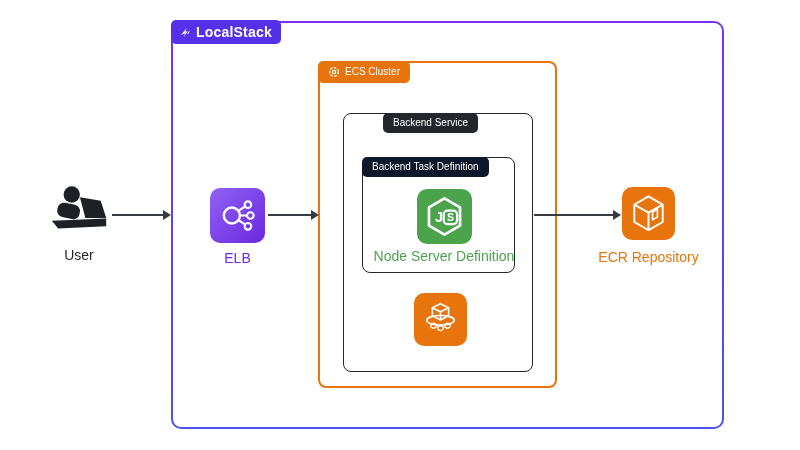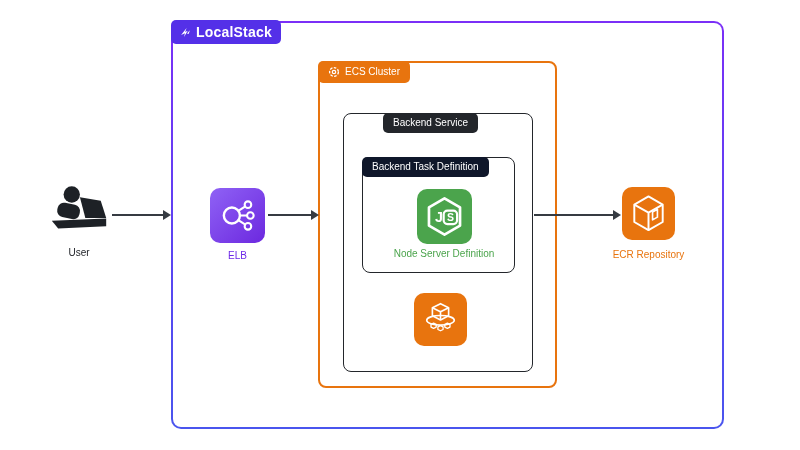--- a/index.html
+++ b/index.html
@@ -37,21 +37,21 @@
   .badge-service{left:343px;top:113px;background:#23262B;margin-left:40px;}
   .badge-task{left:362px;top:157px;background:#0f172a;}
   
   .icon-tile{position:absolute;border-radius:10px;display:flex;align-items:center;justify-content:center;z-index:4;}
   .elb-tile{left:210px;top:188px;width:55px;height:55px;background:linear-gradient(135deg,#8F62F5,#6C28DF);}
   .node-tile{left:417px;top:189px;width:55px;height:55px;background:#4BA44C;}
   .ecs-tile{left:414px;top:293px;width:53px;height:53px;background:#E8740E;}
   .ecr-tile{left:622px;top:187px;width:53px;height:53px;background:#E8740E;}
   .user-wrap{position:absolute;left:50px;top:185px;width:58px;height:48px;}
   
-  .node-label{position:absolute;font-size:10px;text-align:center;line-height:1;z-index:4;}
+  .node-label{position:absolute;font-size:14px;text-align:center;line-height:1;z-index:4;}
   .label-user{left:44px;top:248px;width:70px;color:#23262B;}
   .label-elb{left:210px;top:251px;width:55px;color:#6D28E8;}
   .label-node{left:354px;top:249px;width:180px;color:#4BA44C;}
   .label-ecr{left:592px;top:250px;width:113px;color:#E8740E;}
   
   .arrow{position:absolute;height:2px;background:#363B42;z-index:3;}
   .arrow::after{
     content:"";position:absolute;right:-7px;top:-4px;width:0;height:0;
     border-left:8px solid #363B42;border-top:5px solid transparent;border-bottom:5px solid transparent;
   }

